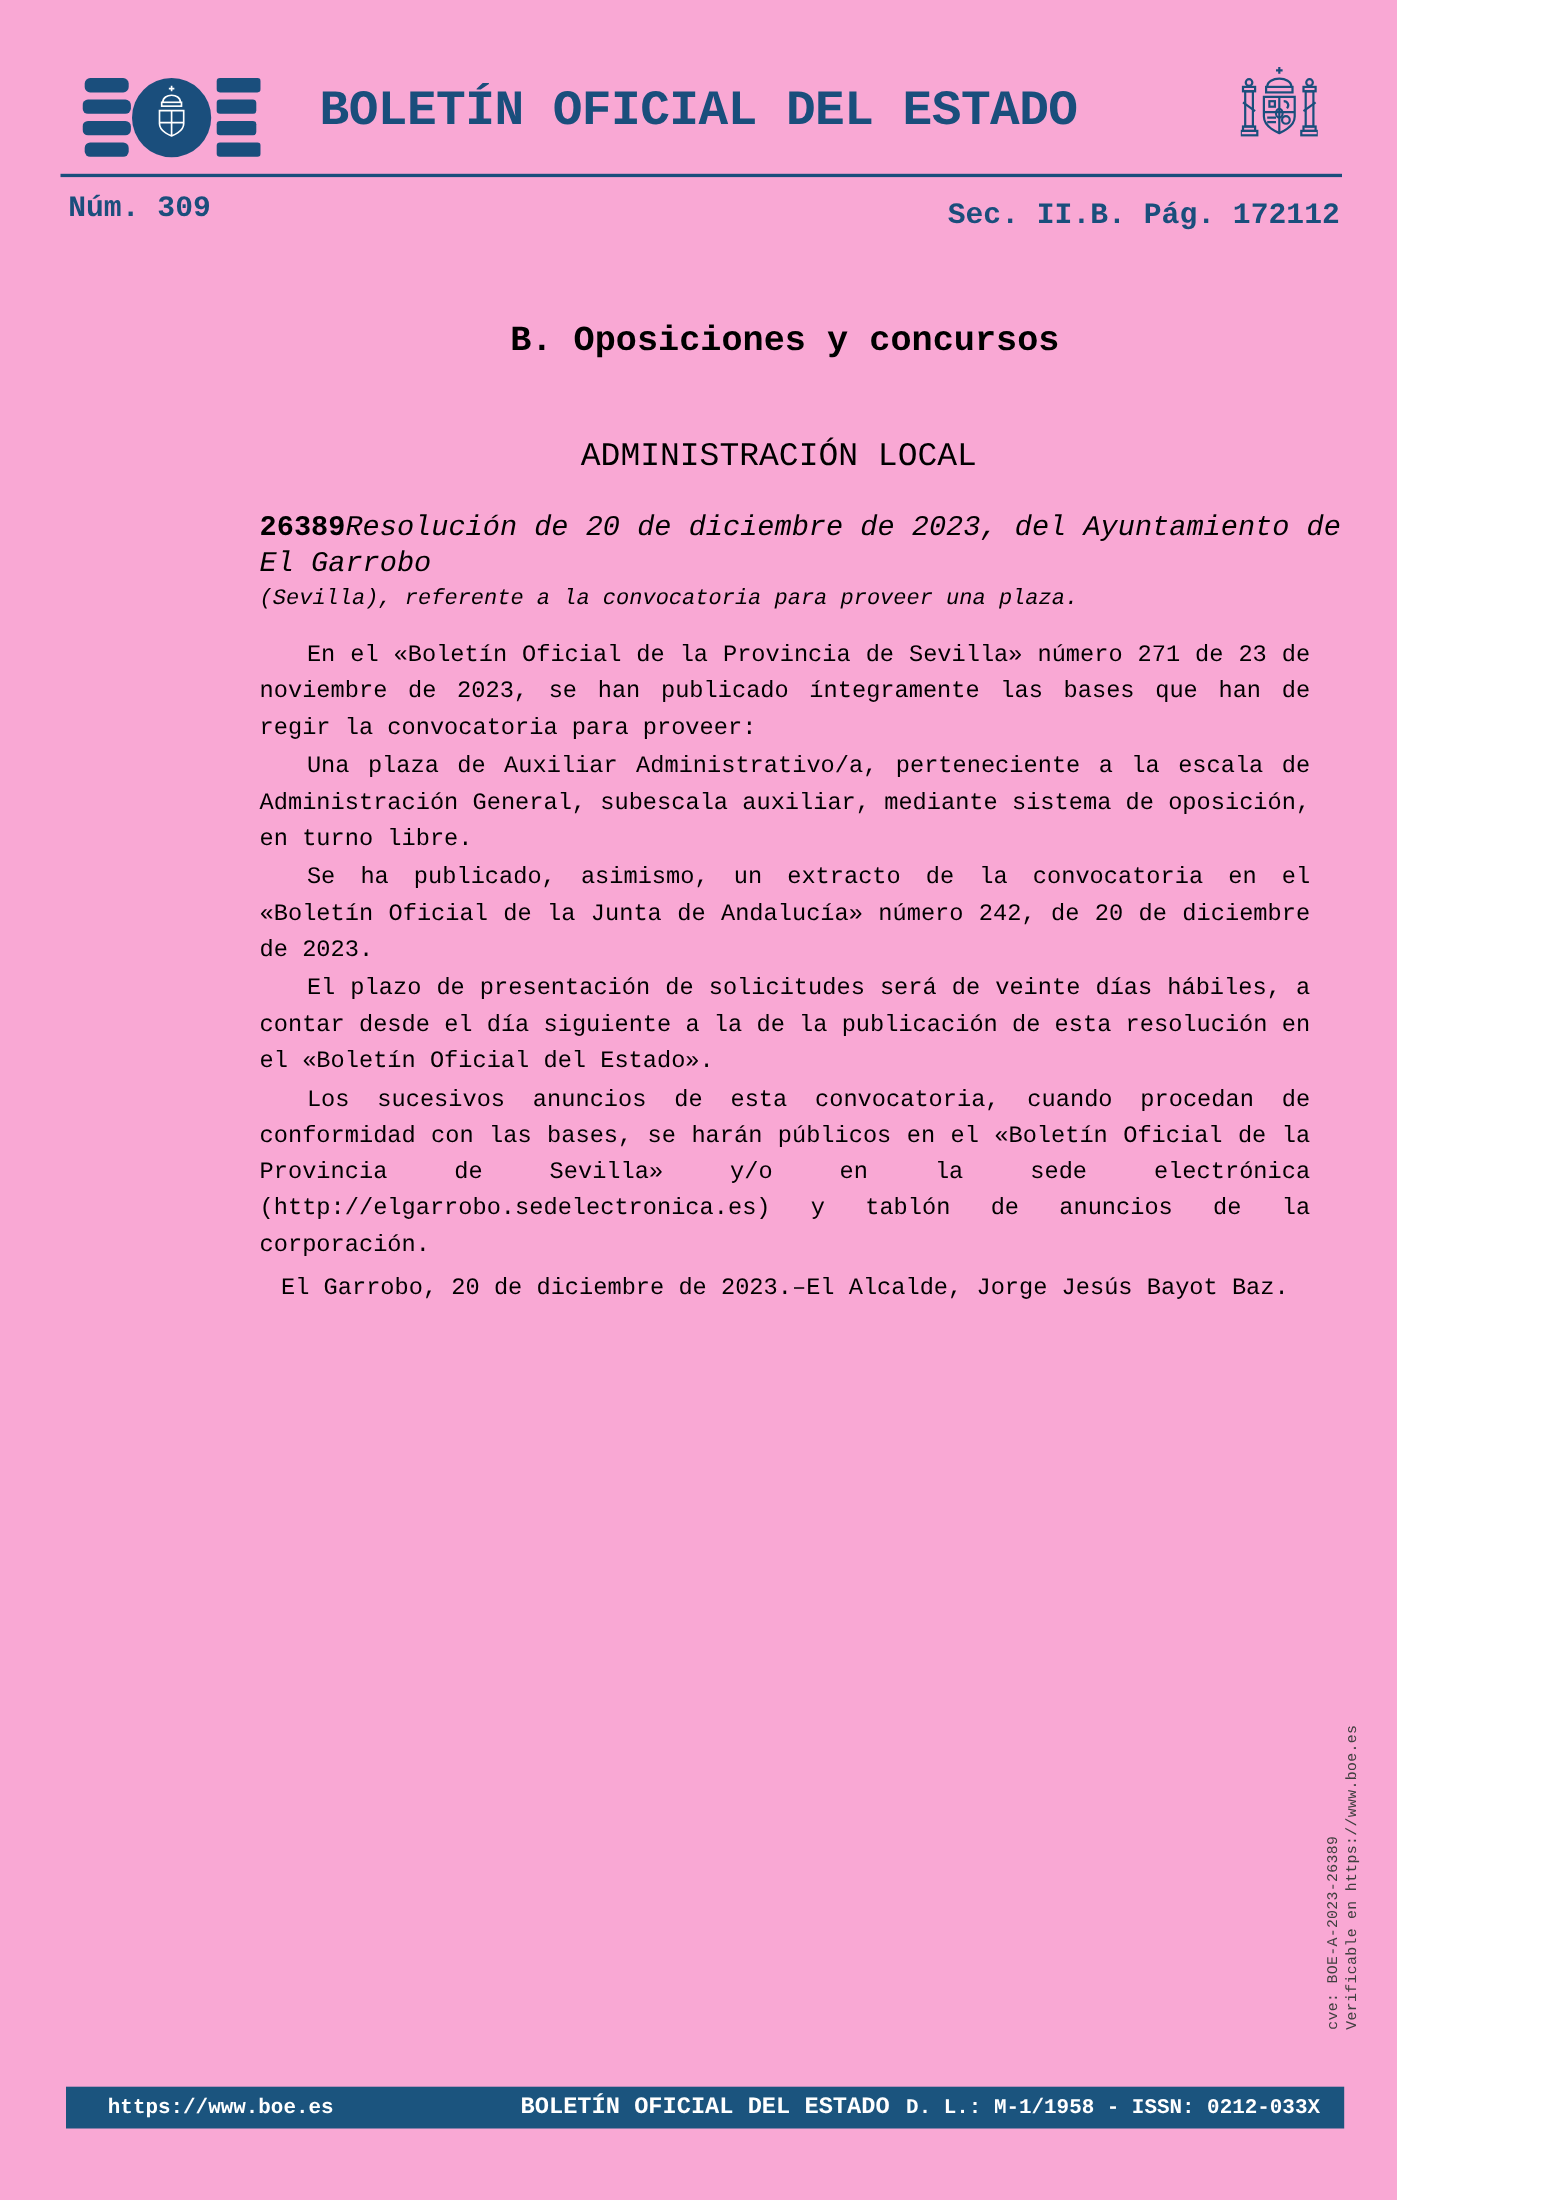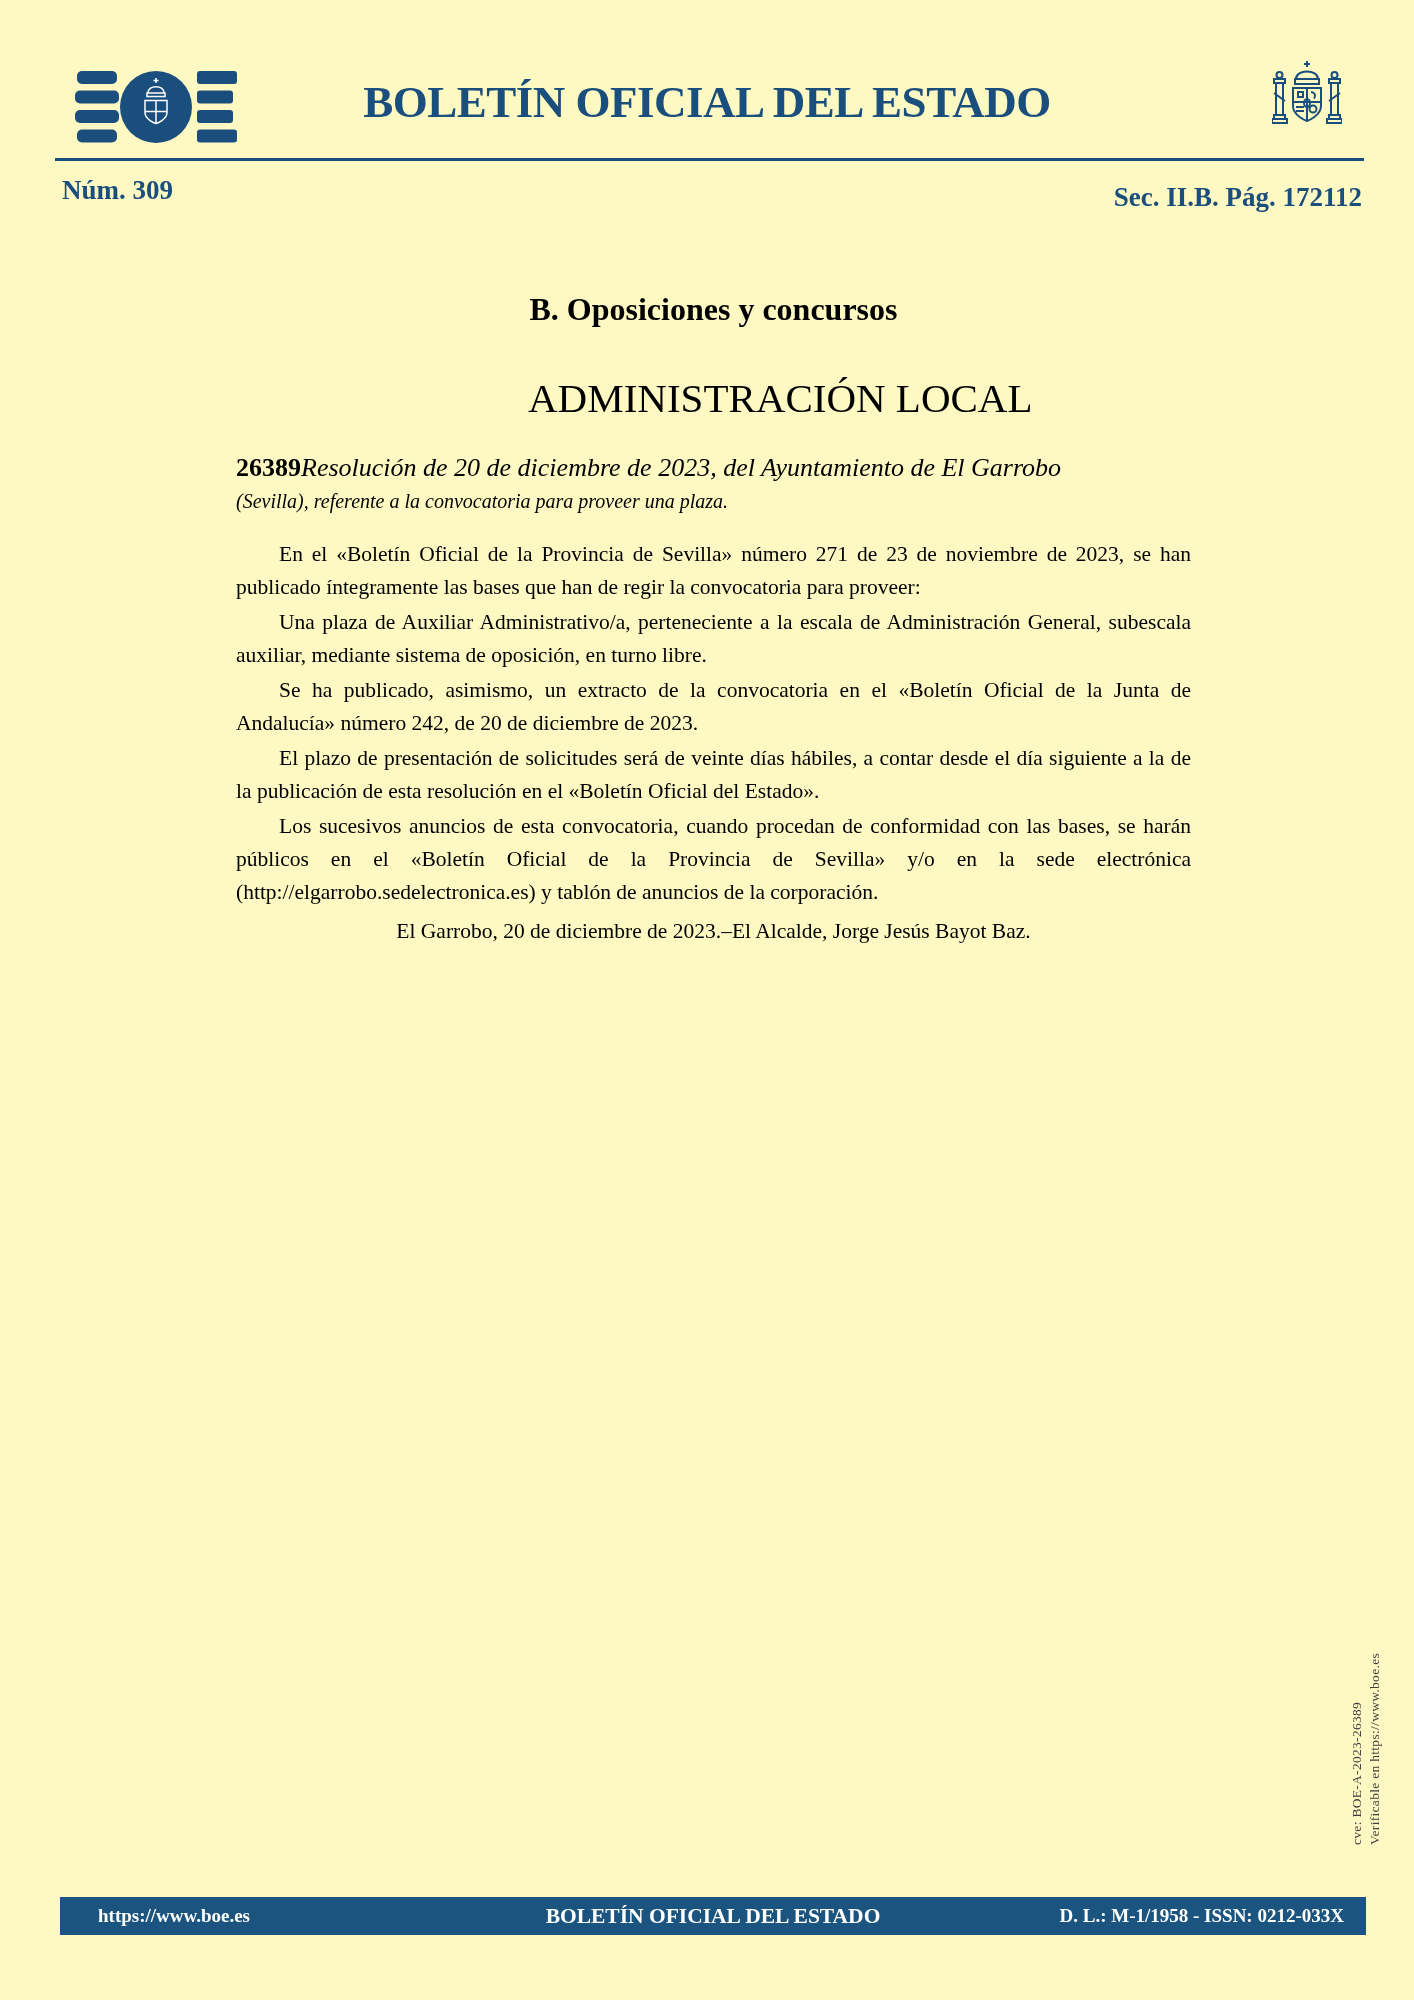--- a/index.html
+++ b/index.html
@@ -5,24 +5,24 @@
 <style>
   :root{
     --brand:#1a4e7c;
     --bar:#1b547e;
     --side:#3f3f3f;
   }
   *{margin:0;padding:0;box-sizing:border-box;}
   html,body{background:#ffffff;}
   .page{
     position:relative;
-    width:1414px;height:2000px;
-    background:#fef9c3;
+    width:1270px;height:2000px;
+    background:#f9a8d4;
     overflow:hidden;
-    font-family:Liberation Serif, serif;
+    font-family:Liberation Mono, monospace;
     color:#000;
   }
   
   .boe-logo{position:absolute;left:75px;top:70px;width:162px;height:74px;}
   .logo-fill{fill:var(--brand);}
   .masthead{
     position:absolute;top:76px;left:0;width:100%;
     text-align:center;
     font-size:45px;font-weight:bold;color:var(--brand);
     letter-spacing:-0.5px;
@@ -30,21 +30,21 @@
   .coat{position:absolute;right:72px;top:56px;width:70px;height:82px;}
   .coat-stroke{stroke:var(--brand);fill:none;stroke-width:2;}
   .header-rule{position:absolute;left:55px;right:50px;top:158px;height:3px;background:var(--brand);}
   .issue-num{position:absolute;left:62px;top:175px;font-size:27px;font-weight:bold;color:var(--brand);}
   .pub-date{position:absolute;left:0;width:100%;top:166px;text-align:center;font-size:21px;font-weight:bold;color:var(--brand);}
   .sec-pag{position:absolute;right:52px;top:182px;font-size:27px;font-weight:bold;color:var(--brand);}
   
   .content{position:absolute;left:236px;top:260px;width:955px;}
   .h-section{font-size:33px;font-weight:bold;text-align:center;margin-top:10px;}
   .h-subsection{font-size:32px;font-weight:bold;text-align:center;margin-top:31px;}
-  .h-department{font-size:41px;font-weight:normal;text-align:left;padding-left:292px;margin-top:46px;white-space:nowrap;}
+  .h-department{font-size:30px;font-weight:normal;text-align:left;padding-left:292px;margin-top:71px;white-space:nowrap;}
   .item-title{margin-top:31px;width:1010px;line-height:30px;}
   .item-number{font-weight:bold;font-style:normal;font-size:26px;}
   .item-line1{font-style:italic;font-size:26px;}
   .item-line2{font-style:italic;font-size:20px;line-height:26px;display:inline-block;margin-top:2px;}
   .para{
     font-size:21.5px;line-height:33px;
     text-align:justify;text-indent:43px;
     margin-bottom:2px;
   }
   .para-first{margin-top:20px;}

